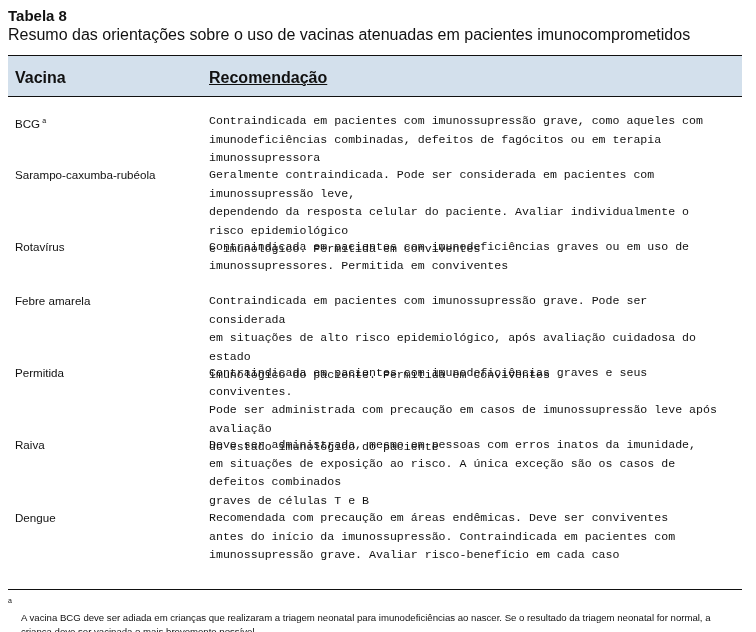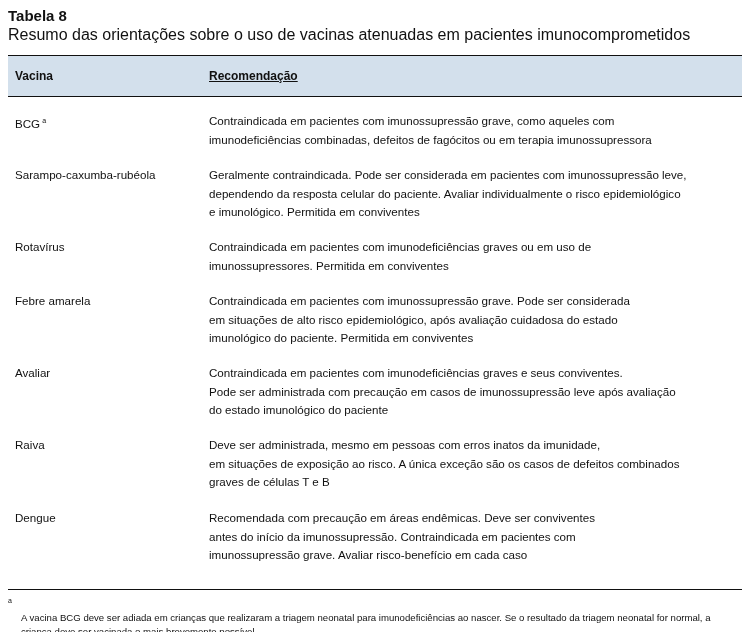--- a/index.html
+++ b/index.html
@@ -2,26 +2,26 @@
 <html><head>
 <meta charset="utf-8">
 <style>
   html, body { margin: 0; padding: 0; background: #ffffff; }
   body { width: 756px; height: 632px; position: relative; overflow: hidden;
          font-family: "Liberation Sans", sans-serif; color: #111; }
   .title { position: absolute; left: 8px; top: 7px; font-size: 15px; font-weight: bold; }
   .subtitle { position: absolute; left: 8px; top: 26px; font-size: 16px; }
   .table { position: absolute; left: 8px; top: 55px; width: 734px; }
   .thead { height: 40px; background: #d3e0ec; border-top: 1.5px solid #111; border-bottom: 1.5px solid #111;
-           position: relative; font-size: 12px; font-weight: bold; }
+           position: relative; font-size: 16px; font-weight: bold; }
   .thead .c1 { position: absolute; left: 7px; top: 13px; }
   .thead .c2 { position: absolute; left: 201px; top: 13px; text-decoration: underline; }
   .row { position: absolute; left: 0; width: 734px; font-size: 11.6px; line-height: 18.5px; }
   .row .c1 { position: absolute; left: 7px; top: 0; }
-  .row .c2 { position: absolute; left: 201px; top: 0; width: 520px; white-space: pre-line; }
+  .row .c2 { position: absolute; left: 201px; top: 0; width: 520px; white-space: pre-line; font-family: Liberation Mono, monospace; }
   sup { font-size: 7px; vertical-align: 5px; margin-left: 2px; }
   .rule { position: absolute; left: 8px; top: 589px; width: 734px; border-top: 1.2px solid #111; }
   .foot { position: absolute; left: 8px; top: 595px; width: 734px; font-size: 9.6px; line-height: 14px; }
   .foot .mark { position: absolute; left: 0; top: -1px; font-size: 7px; }
   .foot .txt { position: absolute; left: 13px; top: 16px; width: 720px; }
 </style>
 </head>
 <body>
 
 <div class="title">Tabela 8</div>
@@ -49,21 +49,21 @@
     <span class="c2">Contraindicada em pacientes com imunodeficiências graves ou em uso de
 imunossupressores. Permitida em conviventes</span>
   </div>
   <div class="row" style="top:237px">
     <span class="c1">Febre amarela</span>
     <span class="c2">Contraindicada em pacientes com imunossupressão grave. Pode ser considerada
 em situações de alto risco epidemiológico, após avaliação cuidadosa do estado
 imunológico do paciente. Permitida em conviventes</span>
   </div>
   <div class="row" style="top:309px">
-    <span class="c1">Avaliar</span>
+    <span class="c1">Permitida</span>
     <span class="c2">Contraindicada em pacientes com imunodeficiências graves e seus conviventes.
 Pode ser administrada com precaução em casos de imunossupressão leve após avaliação
 do estado imunológico do paciente</span>
   </div>
   <div class="row" style="top:381px">
     <span class="c1">Raiva</span>
     <span class="c2">Deve ser administrada, mesmo em pessoas com erros inatos da imunidade,
 em situações de exposição ao risco. A única exceção são os casos de defeitos combinados
 graves de células T e B</span>
   </div>

